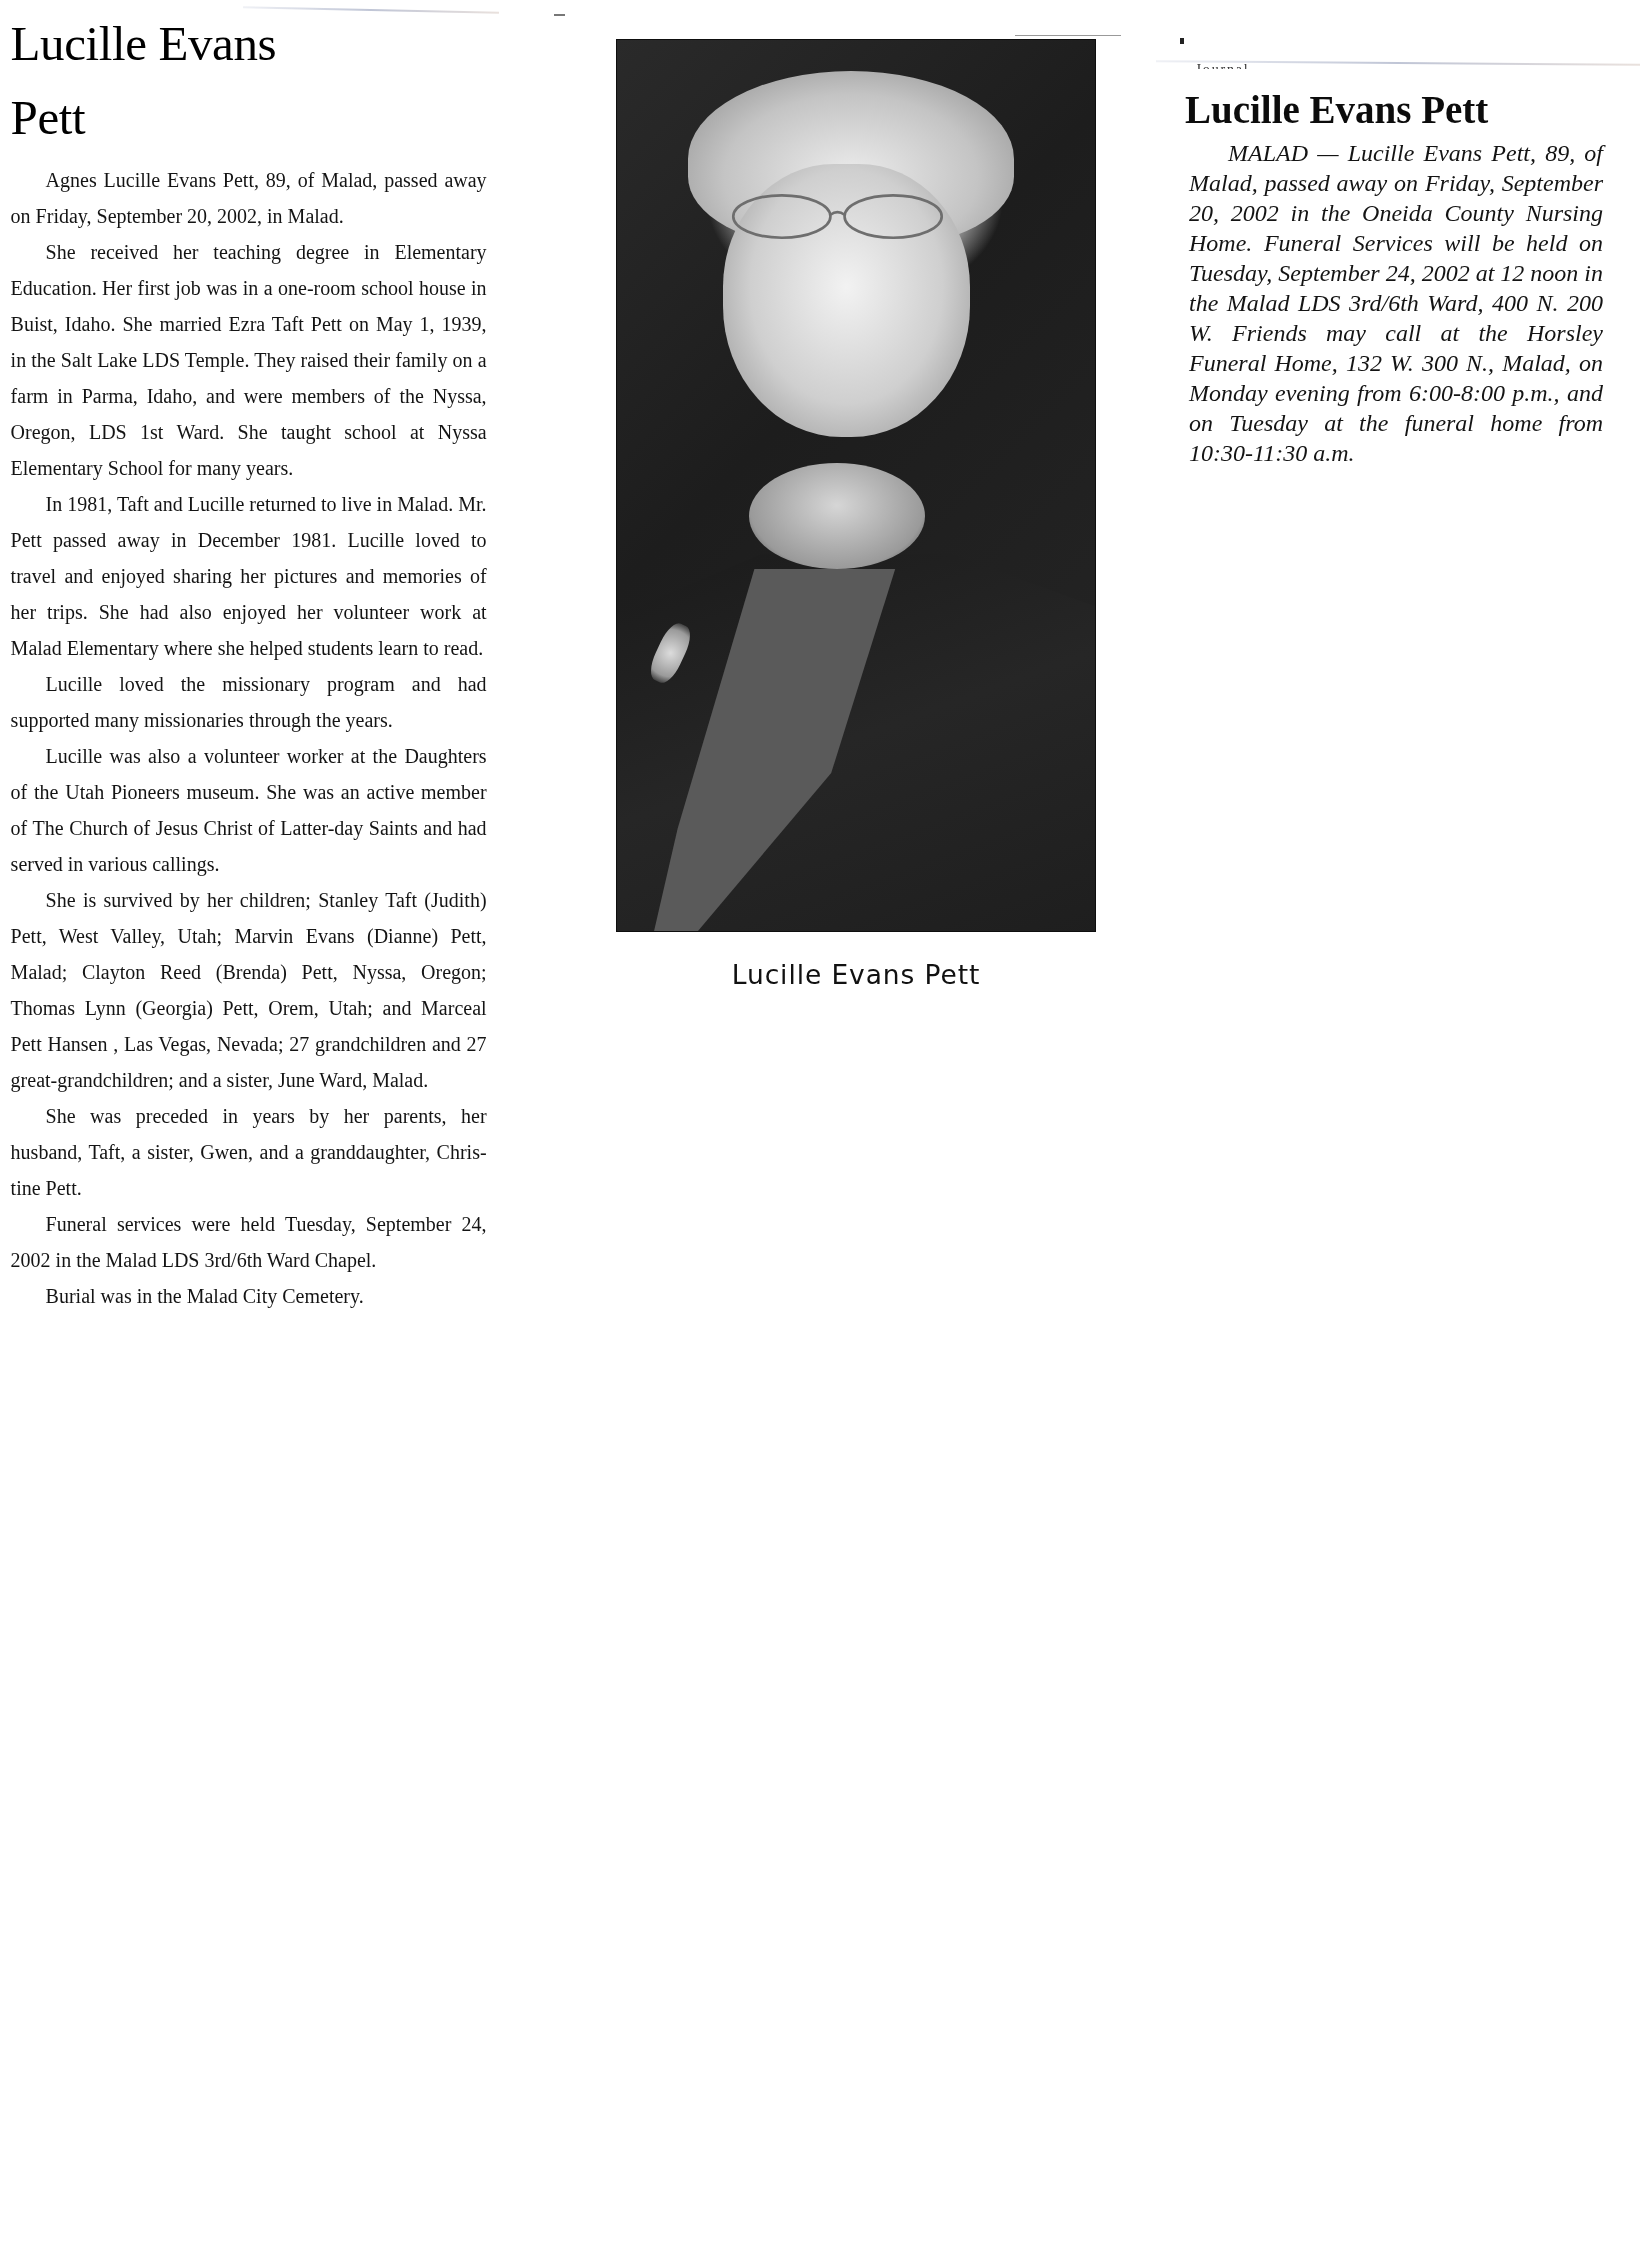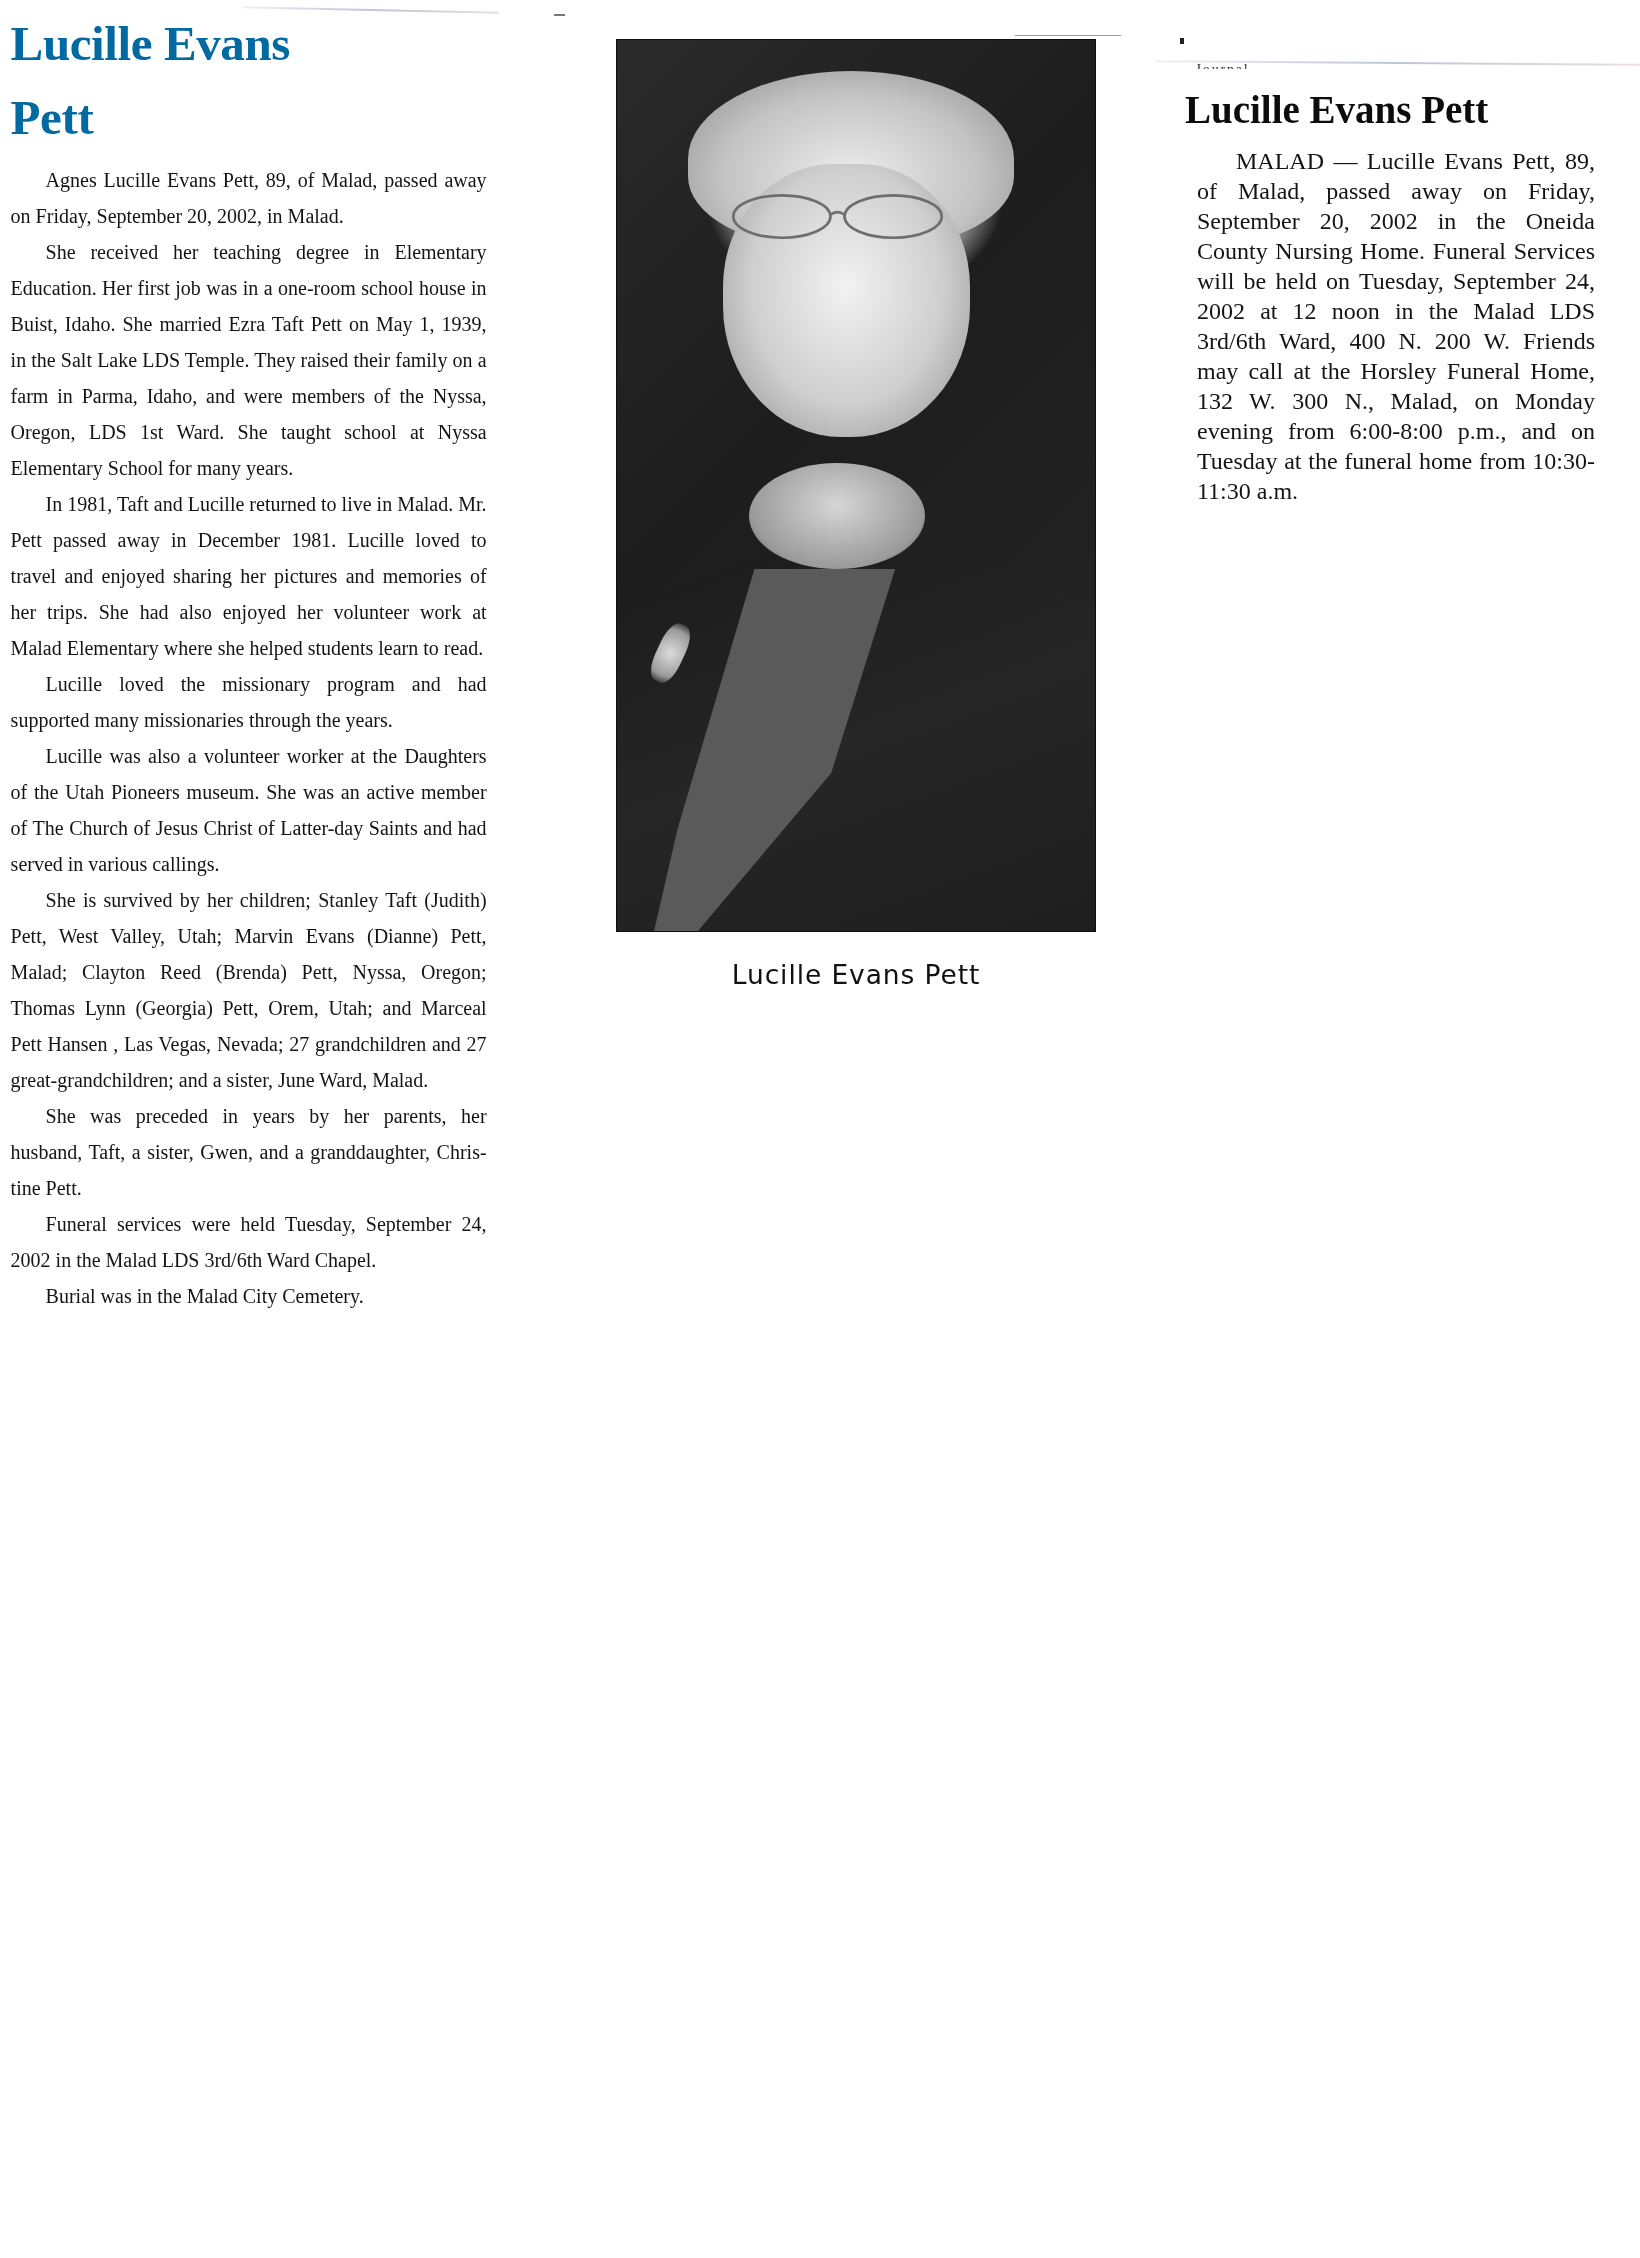--- a/index.html
+++ b/index.html
@@ -29,25 +29,25 @@
     
     .left-col {
       position: absolute;
       left: 10.6px;
       top: 7px;
       width: 476px;
     }
     .left-col h1 {
       margin: 0;
       font-family: "Liberation Serif", "DejaVu Serif", serif;
-      font-weight: bold;
+      font-weight: normal;
       font-size: 49px;
       line-height: 74px;
       letter-spacing: -0.4px;
-      color: #0369a1;
+      color: #000000;
     }
     .left-col .body {
       margin-top: 7px;
       font-size: 20px;
       line-height: 36px;
       text-align: justify;
       hyphens: manual;
     }
     .left-col .body p {
       margin: 0;
@@ -160,24 +160,25 @@
       font-size: 39px;
       line-height: 49px;
       color: #0c0c0c;
     }
     .right-col .body {
       margin-top: 0;
       font-size: 24px;
       line-height: 30px;
     }
     .right-col .body p {
-      margin: 12px;
+      margin: 4px;
       text-indent: 39px;
       text-align: justify;
       text-align-last: left;
+      font-style: italic;
     }
     .right-col .clipped-text {
       position: absolute;
       left: 10.6px;
       top: -23px;
       font-size: 14px;
       color: #333;
       height: 7px;
       overflow: hidden;
       letter-spacing: 1.8px;

